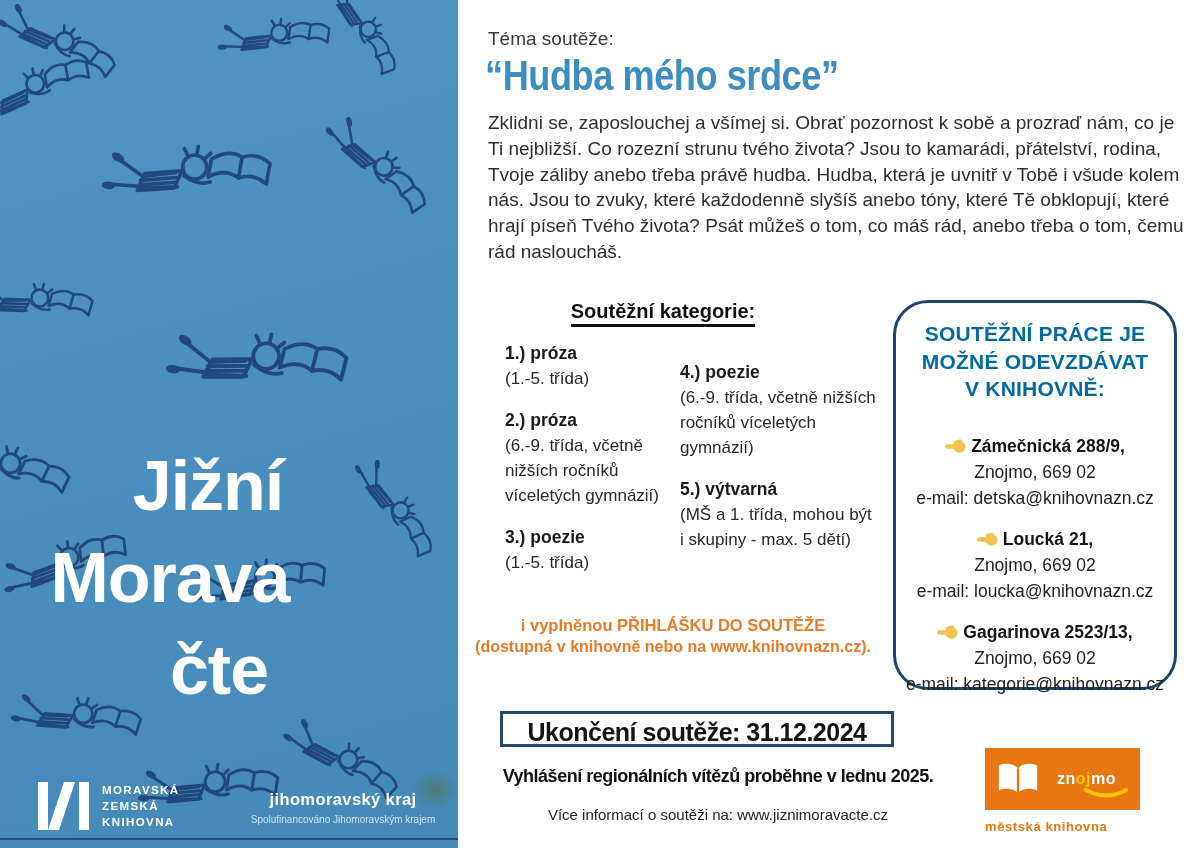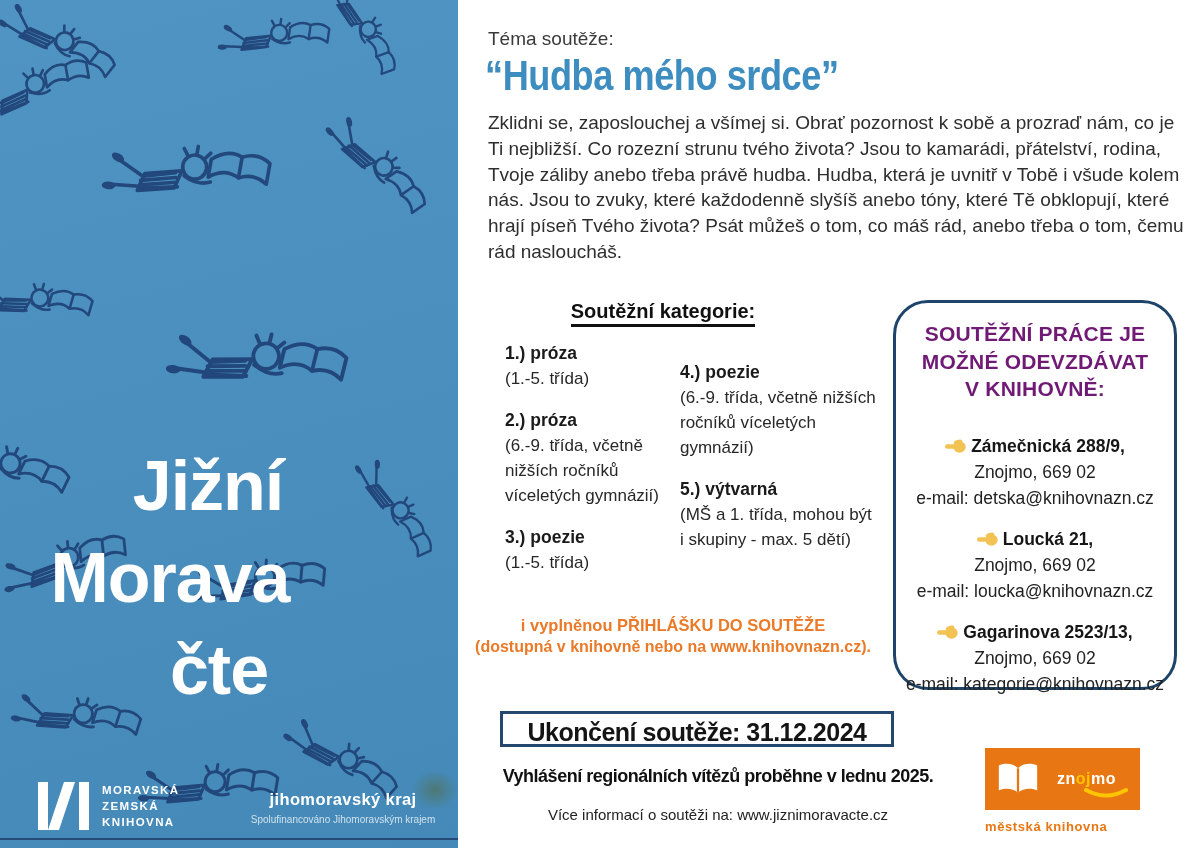--- a/index.html
+++ b/index.html
@@ -56,21 +56,21 @@
                 font-size:25px;font-weight:bold;color:#141414;line-height:36px;
                 letter-spacing:-.5px;}
   .winners{position:absolute;left:18px;top:766px;width:484px;text-align:center;
            font-size:18px;font-weight:bold;color:#111;letter-spacing:-.5px;}
   .more-info{position:absolute;left:18px;top:806px;width:484px;text-align:center;
              font-size:15px;color:#222;}
 
   .submission-box{position:absolute;left:435px;top:300px;width:284px;height:390px;
                   box-sizing:border-box;border:3.5px solid #1e4569;border-radius:35px;
                   background:#fff;text-align:center;}
-  .sub-heading{margin-top:17px;font-size:21px;font-weight:bold;color:#701a75;
+  .sub-heading{margin-top:17px;font-size:21px;font-weight:bold;color:#0369a1;
                line-height:27.5px;letter-spacing:.2px;}
   .locations{margin-top:30px;}
   .loc{margin-bottom:15px;font-size:17.5px;line-height:26px;color:#222;}
   .loc-name{font-weight:bold;color:#161616;}
   .hand{display:inline-block;vertical-align:-1px;margin-right:5px;}
 
   .znojmo{position:absolute;left:527px;top:748px;width:155px;}
   .znojmo-rect{position:relative;width:155px;height:62px;background:#e87613;
                display:flex;align-items:center;}
   .znojmo-book{margin-left:10px;flex:0 0 auto;}

